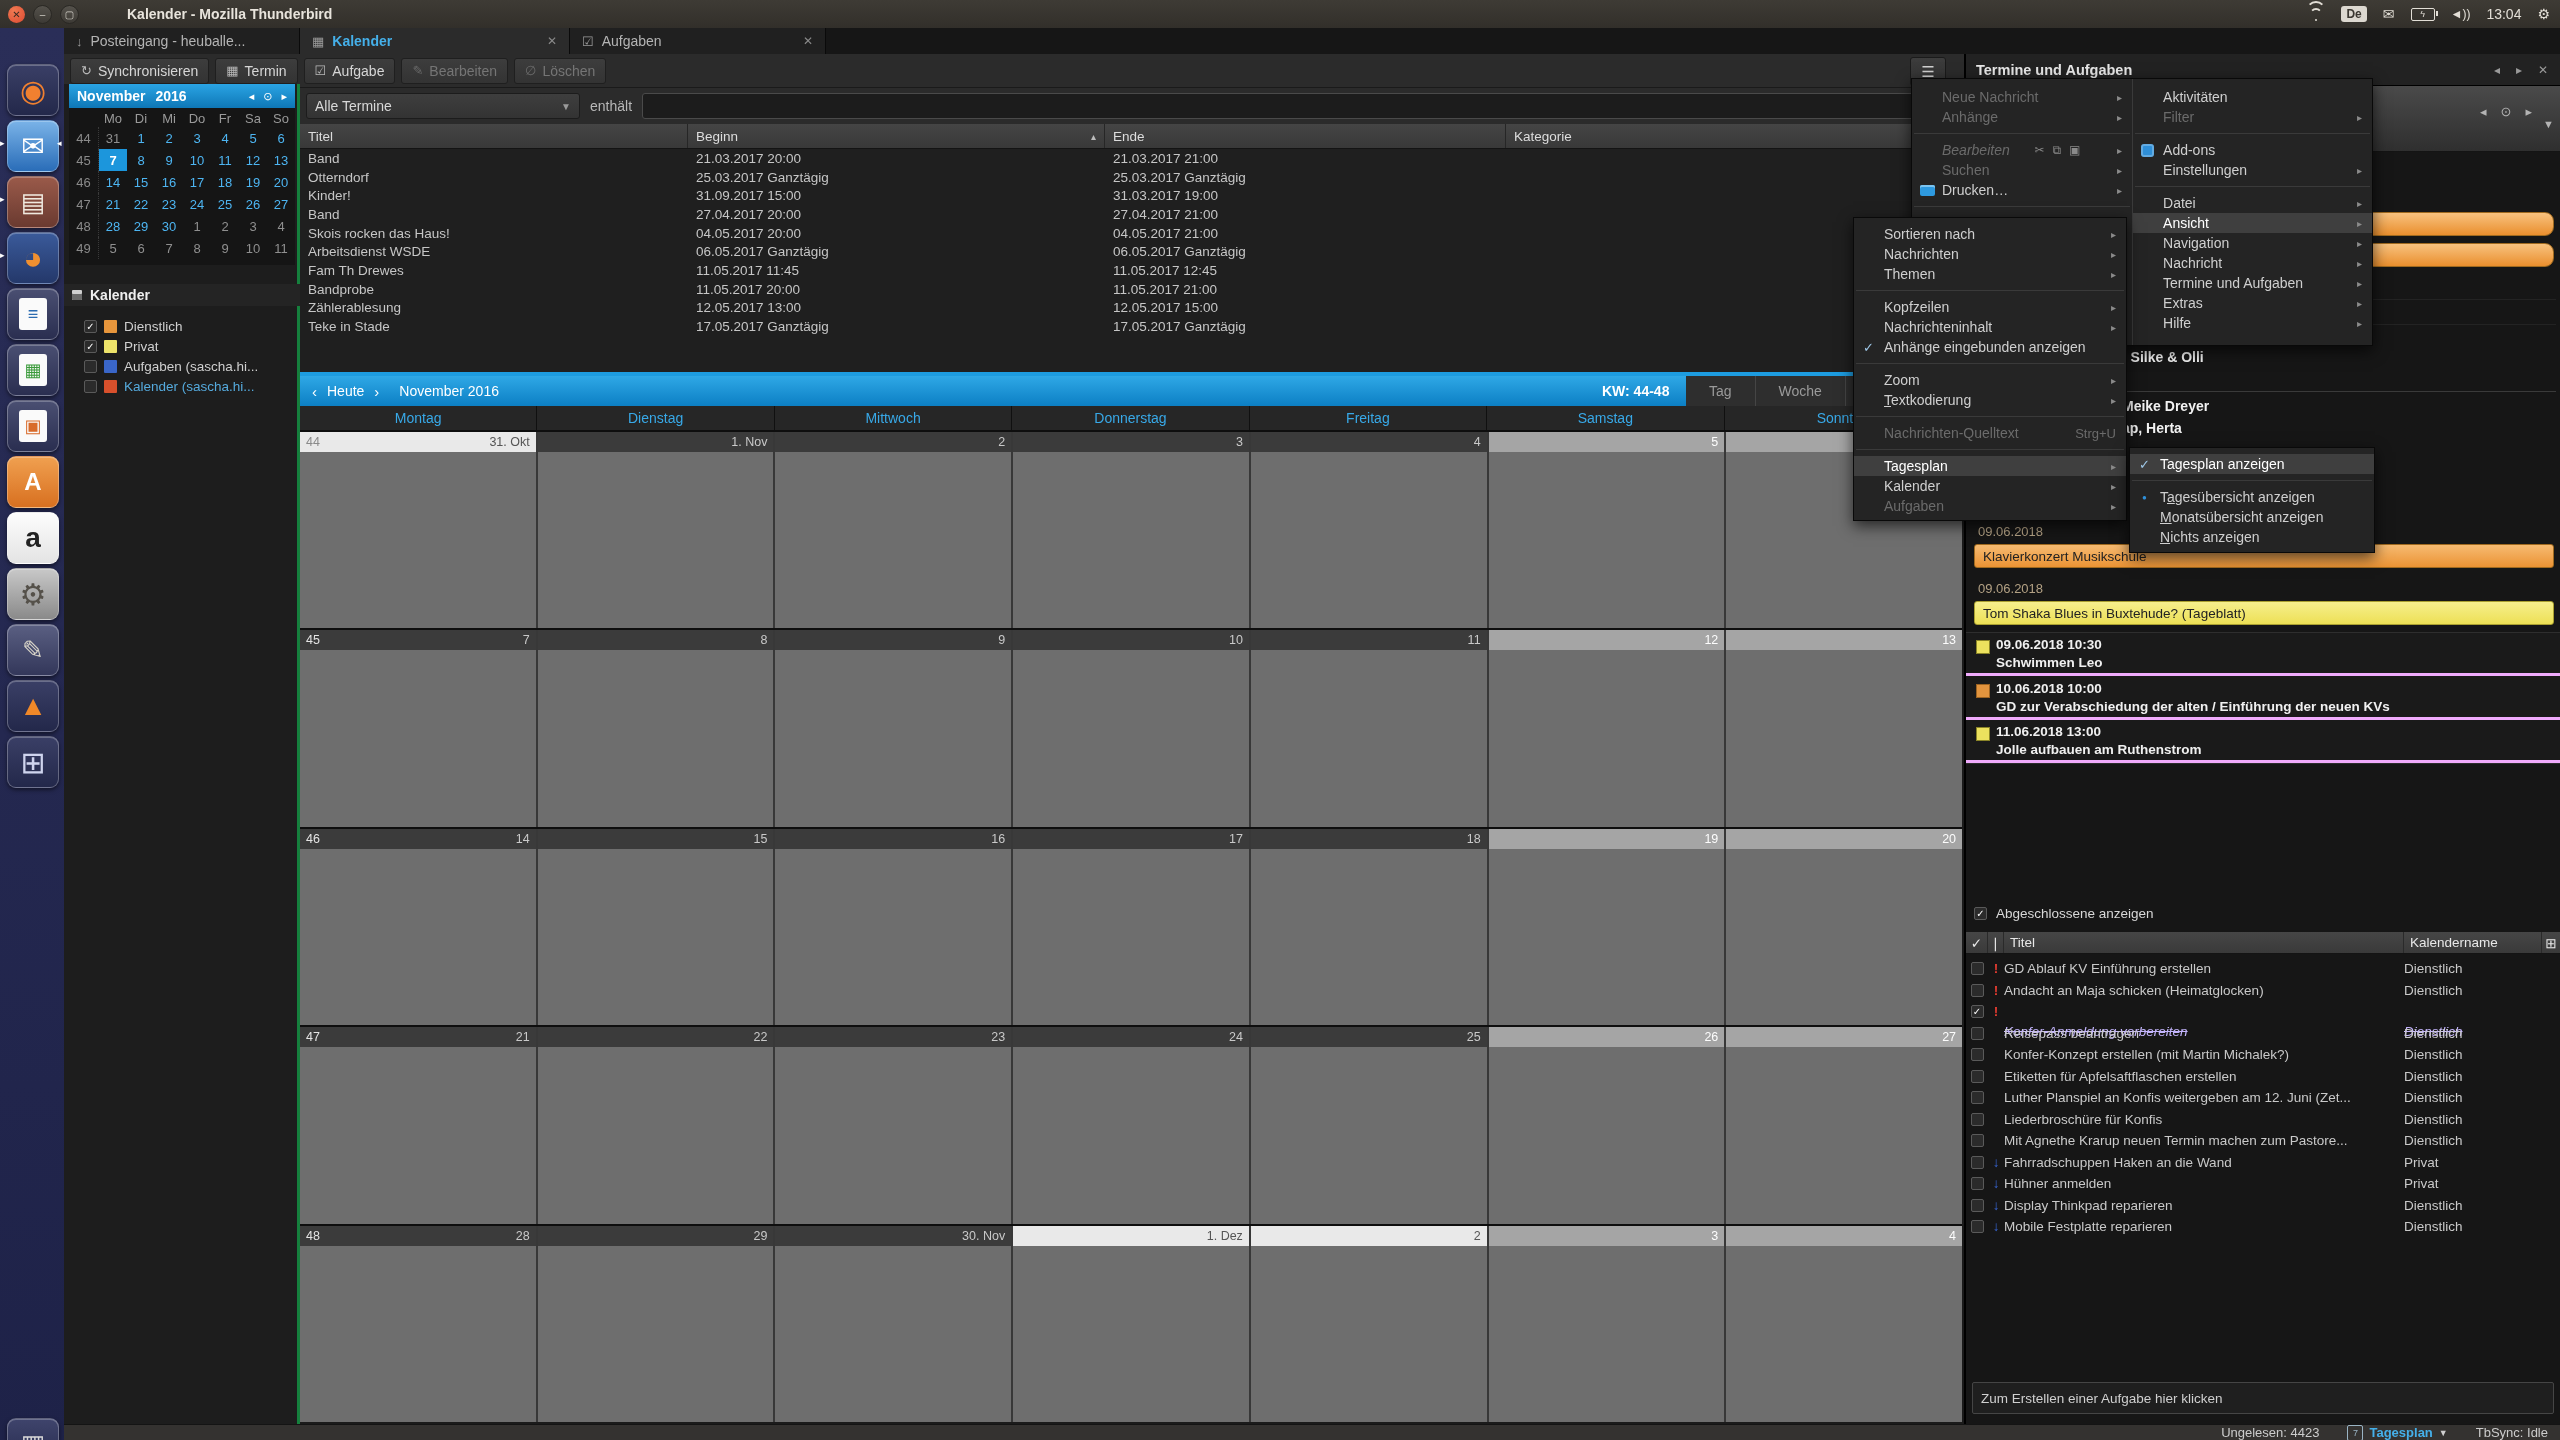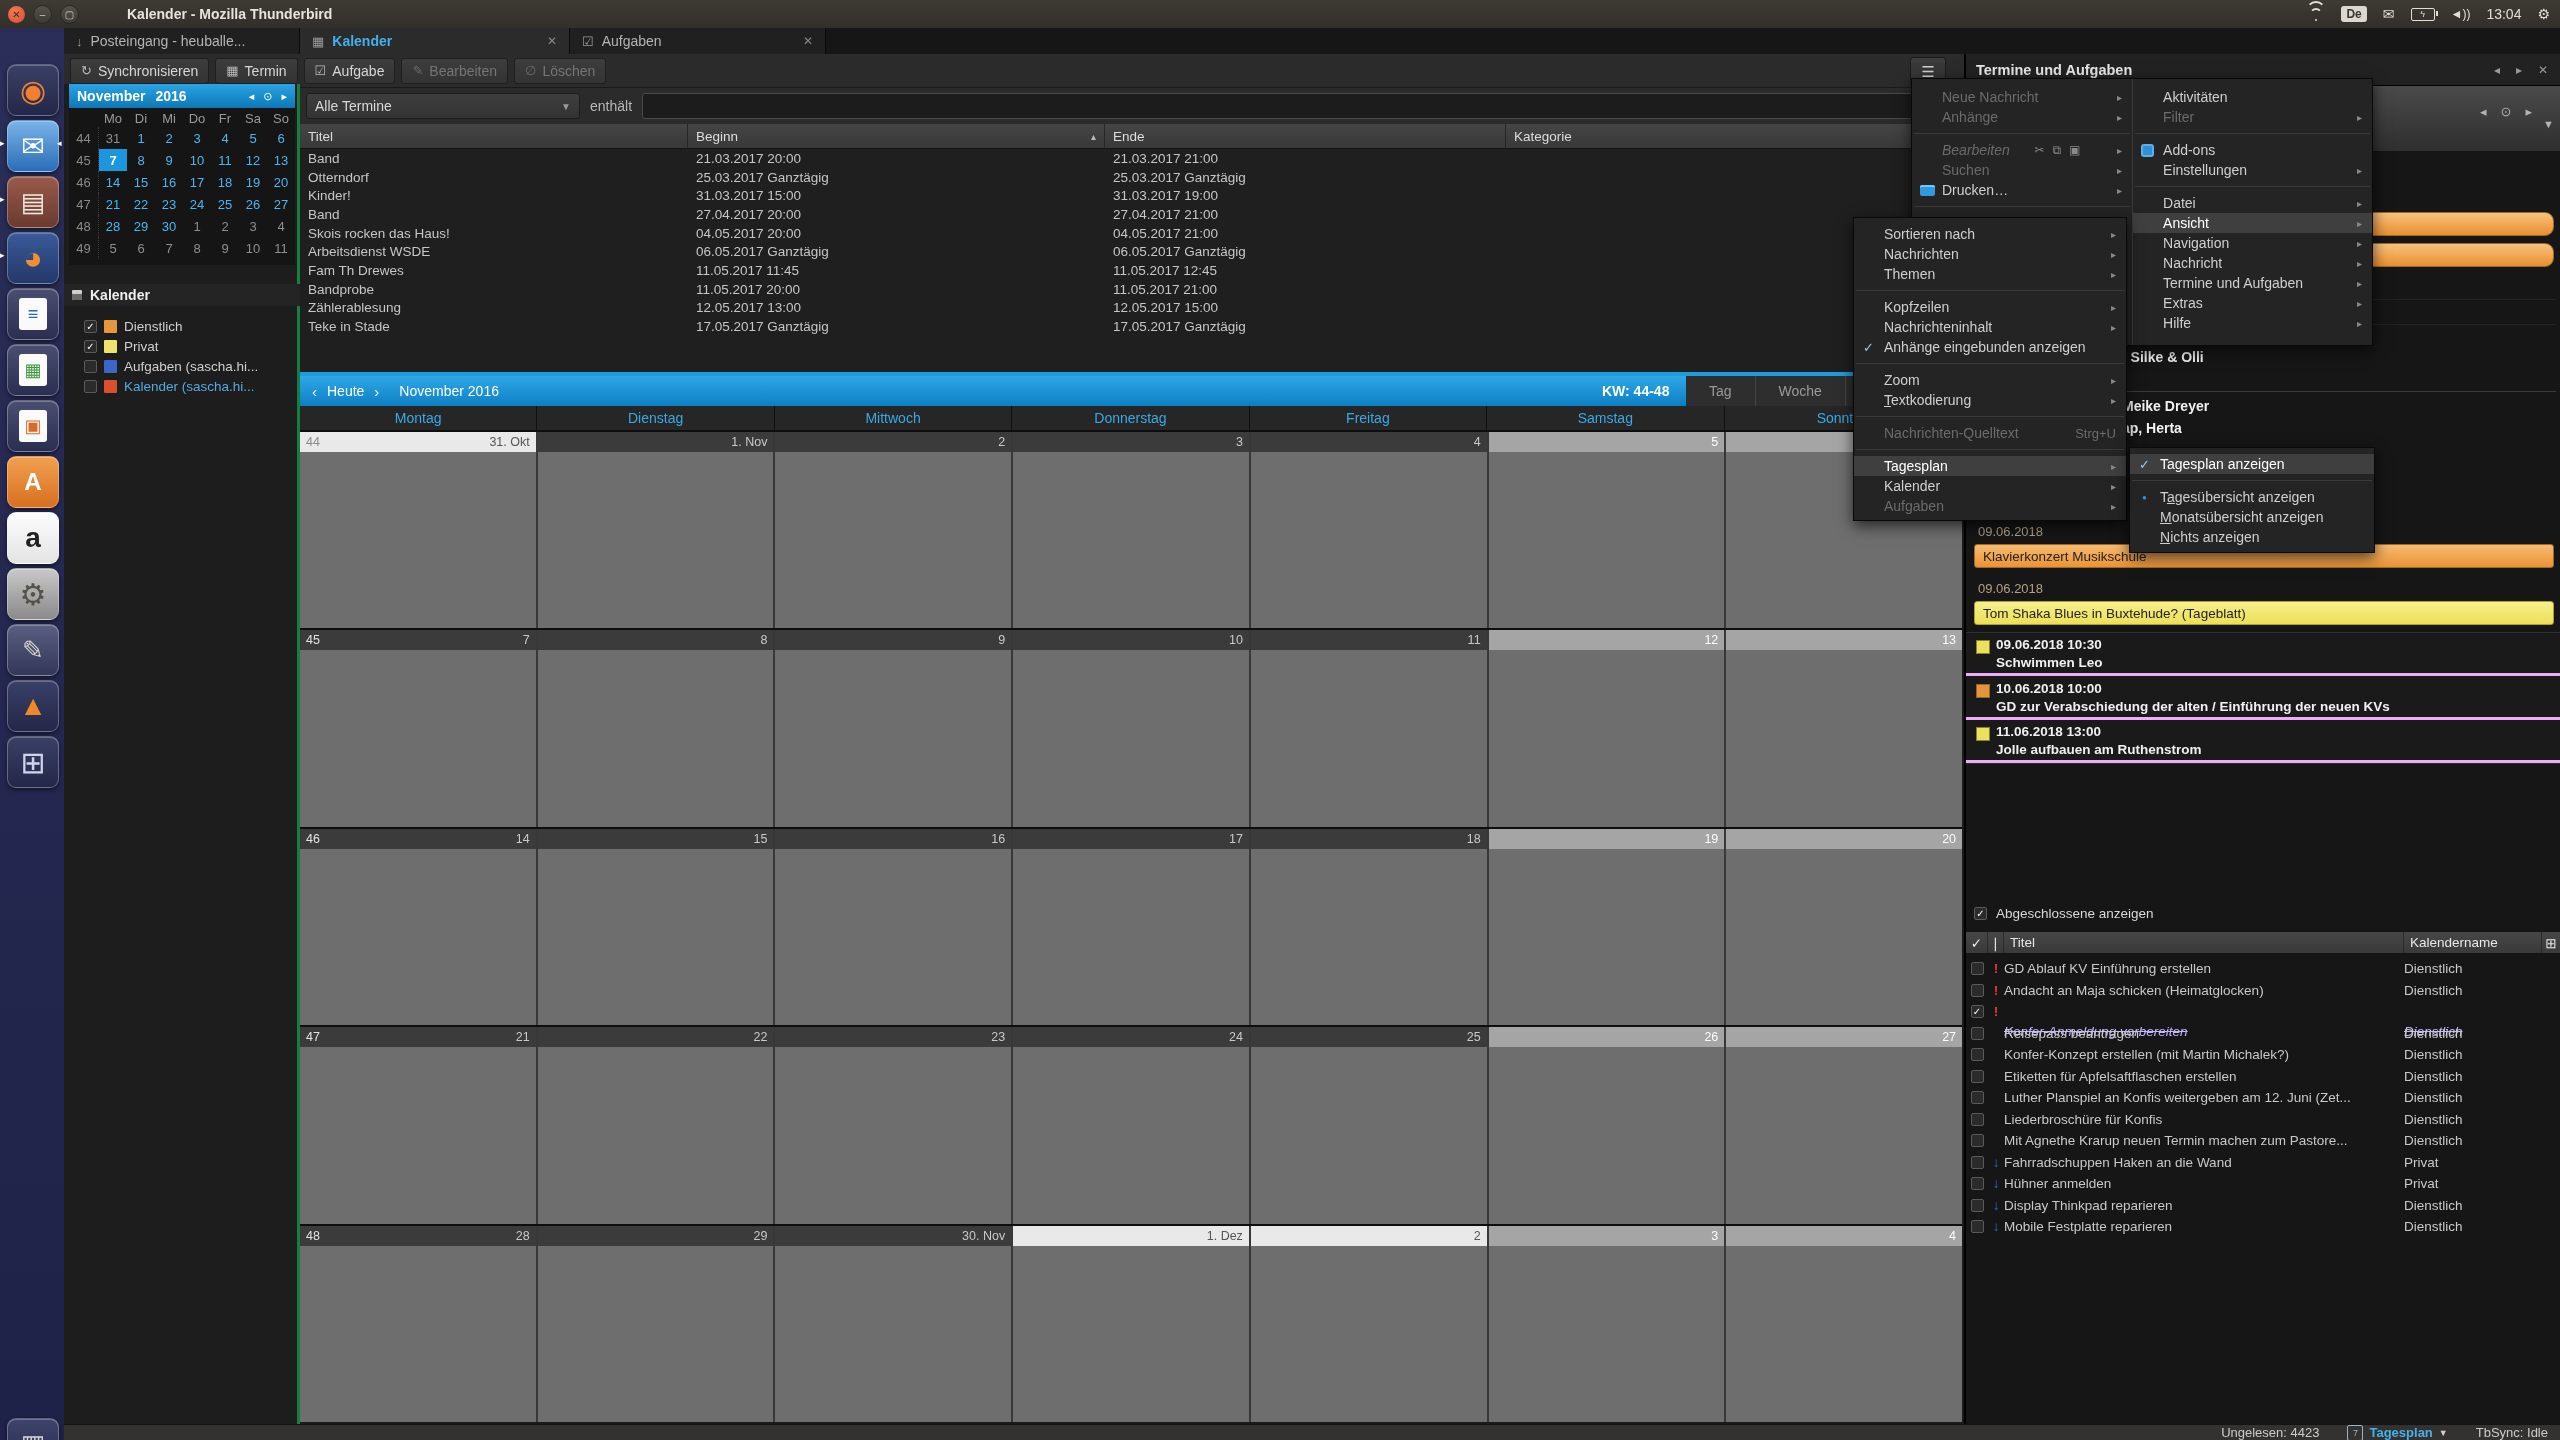--- a/index.html
+++ b/index.html
@@ -433,21 +433,21 @@
           <span class="cell" style="width: 456px;"></span>
         </div>
         <div class="el-row">
           <span class="cell" style="width: 388px;">Otterndorf</span>
           <span class="cell" style="width: 417px;">25.03.2017 Ganztägig</span>
           <span class="cell" style="width: 401px;">25.03.2017 Ganztägig</span>
           <span class="cell" style="width: 456px;"></span>
         </div>
         <div class="el-row">
           <span class="cell" style="width: 388px;">Kinder!</span>
-          <span class="cell" style="width: 417px;">31.03.2017 15:00</span>
+          <span class="cell" style="width: 417px;">31.09.2017 15:00</span>
           <span class="cell" style="width: 401px;">31.03.2017 19:00</span>
           <span class="cell" style="width: 456px;"></span>
         </div>
         <div class="el-row">
           <span class="cell" style="width: 388px;">Band</span>
           <span class="cell" style="width: 417px;">27.04.2017 20:00</span>
           <span class="cell" style="width: 401px;">27.04.2017 21:00</span>
           <span class="cell" style="width: 456px;"></span>
         </div>
         <div class="el-row">
@@ -725,20 +725,23 @@
       <span>Abgeschlossene anzeigen</span>
     </div>
     <div id="tp-taskhead">
       <span class="hc" style="width:22px;justify-content:center;">✓</span>
       <span class="hc" style="width:16px;justify-content:center;">❘</span>
       <span class="hc" style="width:400px;">Titel</span>
       <span class="hc" style="flex:1;">Kalendername</span>
       <span class="hc" style="width:18px;justify-content:center;border-right:none;">⊞</span>
     </div>
     <div id="tp-tasks"></div>
+    <div id="tp-newtask">
+      <span>Zum Erstellen einer Aufgabe hier klicken</span>
+    </div>
   <div class="task-row" style="top: 904px;">
         <span class="c1">
           <span class="cb"></span>
         </span>
         <span class="c2 prio-high">!</span>
         <span class="c3">GD Ablauf KV Einführung erstellen</span>
         <span class="c4">Dienstlich</span>
       </div>
       <div class="task-row" style="top: 925.5px;">
         <span class="c1">

